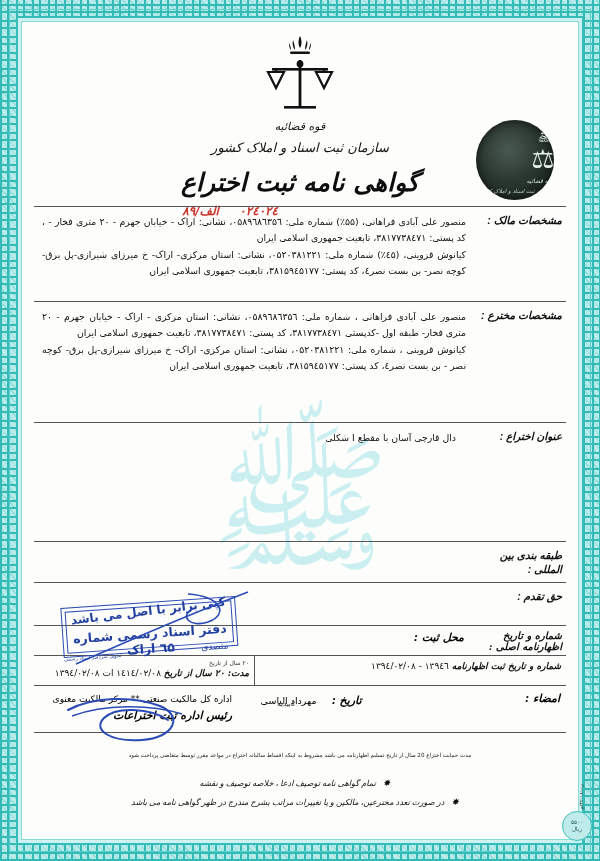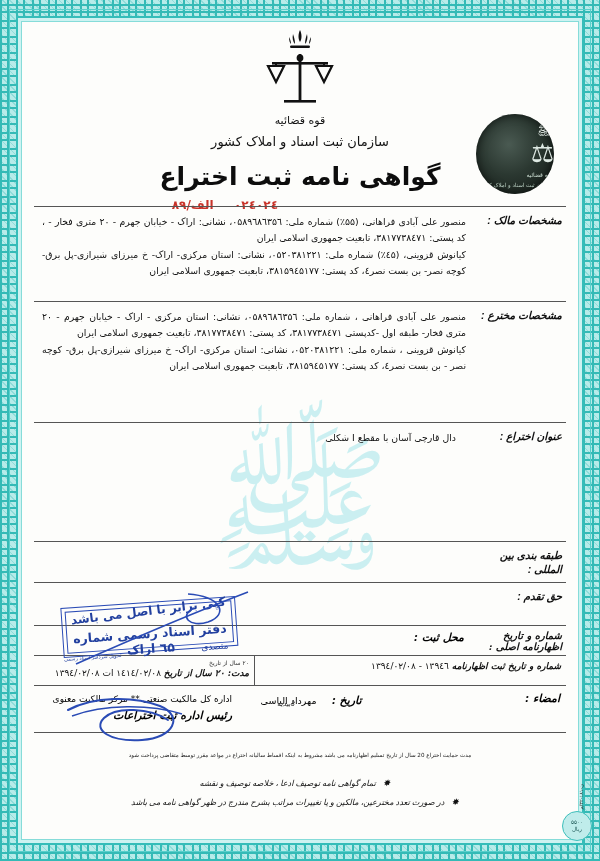--- a/index.html
+++ b/index.html
@@ -52,21 +52,21 @@
   .flag-ribbon .stripe{
     position:absolute;transform:rotate(-45deg);transform-origin:0 0;
     left:-58px;top:34px;width:260px;height:15px;
   }
   .stripe.green{background:linear-gradient(180deg,#3fae5a,#2f9a4b);top:6px;}
   .stripe.white{background:#ffffff;top:21px;}
   .stripe.red{background:linear-gradient(180deg,#f2593c,#e8442a);top:36px;}
 
   
   .header{
-    position:absolute;left:22px;right:22px;top:22px;height:182px;
+    position:absolute;left:22px;right:22px;top:28px;height:182px;font-style:italic;
   }
   .emblem-top{
     position:absolute;left:0;right:0;top:6px;text-align:center;
     font-size:30px;color:#111;line-height:1;
   }
   .scales{
     position:absolute;left:50%;top:28px;transform:translateX(-50%);
   }
   .org-line1{
     position:absolute;left:0;right:0;top:92px;text-align:center;

